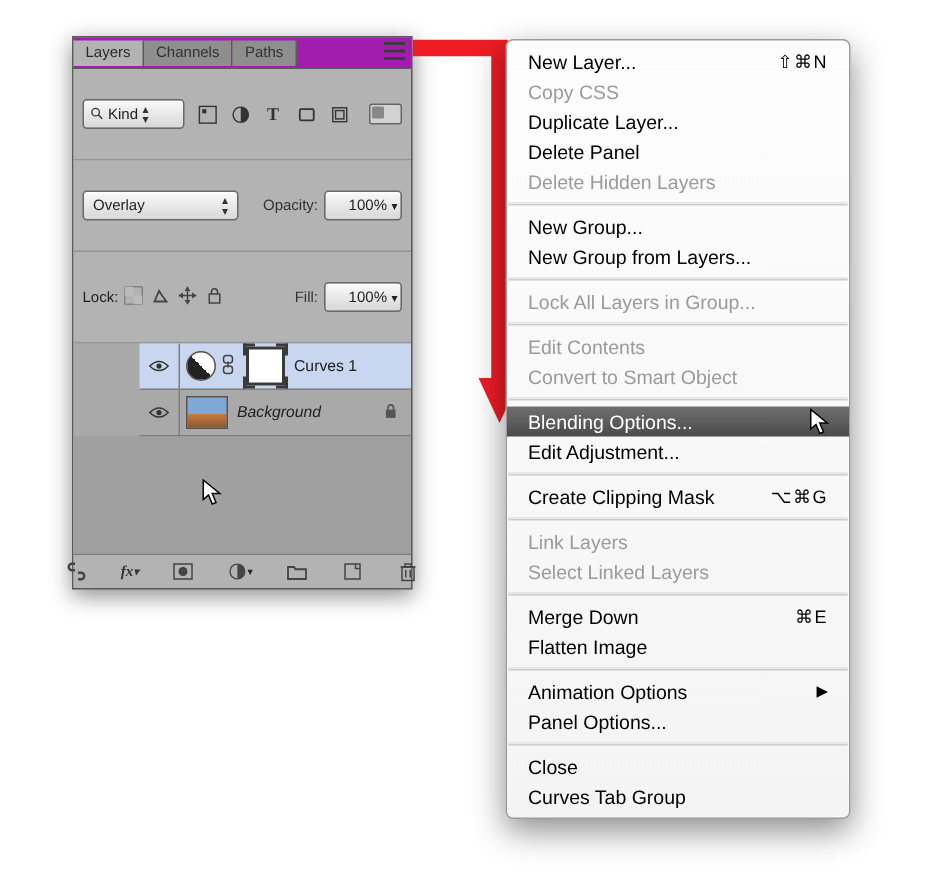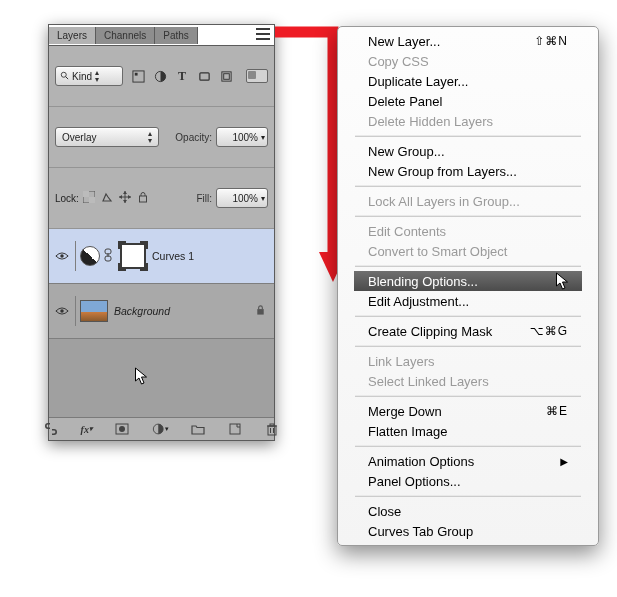--- a/index.html
+++ b/index.html
@@ -22,21 +22,21 @@
     top: 24px;
     width: 225px;
     background: #b3b3b3;
     border: 1px solid #5b5b5b;
     box-shadow: 0 4px 14px rgba(0,0,0,.45);
   }
   .tabs {
     display: flex;
     align-items: center;
     height: 20px;
-    background: #ffffff;
+    background: #a21caf;
     border-bottom: 1px solid #5b5b5b;
     position: relative;
   }
   .tab {
     padding: 3px 8px;
     font-size: 10px;
     color: #2a2a2a;
     border-right: 1px solid #5b5b5b;
   }
   .tab.active {
@@ -85,21 +85,22 @@
   .label-right { margin-left:auto; margin-right:4px; color:#333; }
   .pct { width: 44px; justify-content:flex-end; padding-right:2px;}
   .lock-icons { display:flex; gap:6px; margin-left:4px; }
   .lock-icons svg{width:12px;height:12px;}
 
   .layerlist { background:#a9a9a9; }
   .layer {
     display:flex; align-items:center;
     height: 30px;
     border-bottom:1px solid #7e7e7e;
-    padding: 12px 4px;
+    padding: 0 4px;
+    margin-left: 44px;
   }
   .layer.selected { background:#c9d6ef; }
   .eye { width:18px; display:flex;justify-content:center; }
   .eye svg{width:14px;height:10px;}
   .vsep{width:1px;height:30px;background:#7e7e7e;margin:0 4px;}
   .adj-icon{width:18px;height:18px;border:1px solid #555;border-radius:50%;
     background:linear-gradient(45deg,#222 50%,#fff 50%);margin-right:2px;}
   .link-icon svg{width:12px;height:14px;}
   .mask {
     width:22px;height:22px;background:#fff;border:2px solid #3a3a3a;margin:0 6px;
@@ -139,21 +140,21 @@
 
   
   .menu {
     position:absolute;
     left:337px; top:26px;
     width:228px;
     background:linear-gradient(#fdfdfd,#f4f4f4);
     border:1px solid #9a9a9a;
     border-radius:5px;
     box-shadow:0 8px 22px rgba(0,0,0,.45);
-    padding:4px 16px;
+    padding:4px 0;
     font-size:13px;
   }
   .mi{
     display:flex;align-items:center;
     height:20px;
     padding:0 14px;
     color:#000;
     position:relative;
   }
   .mi.disabled{color:#9a9a9a;}

